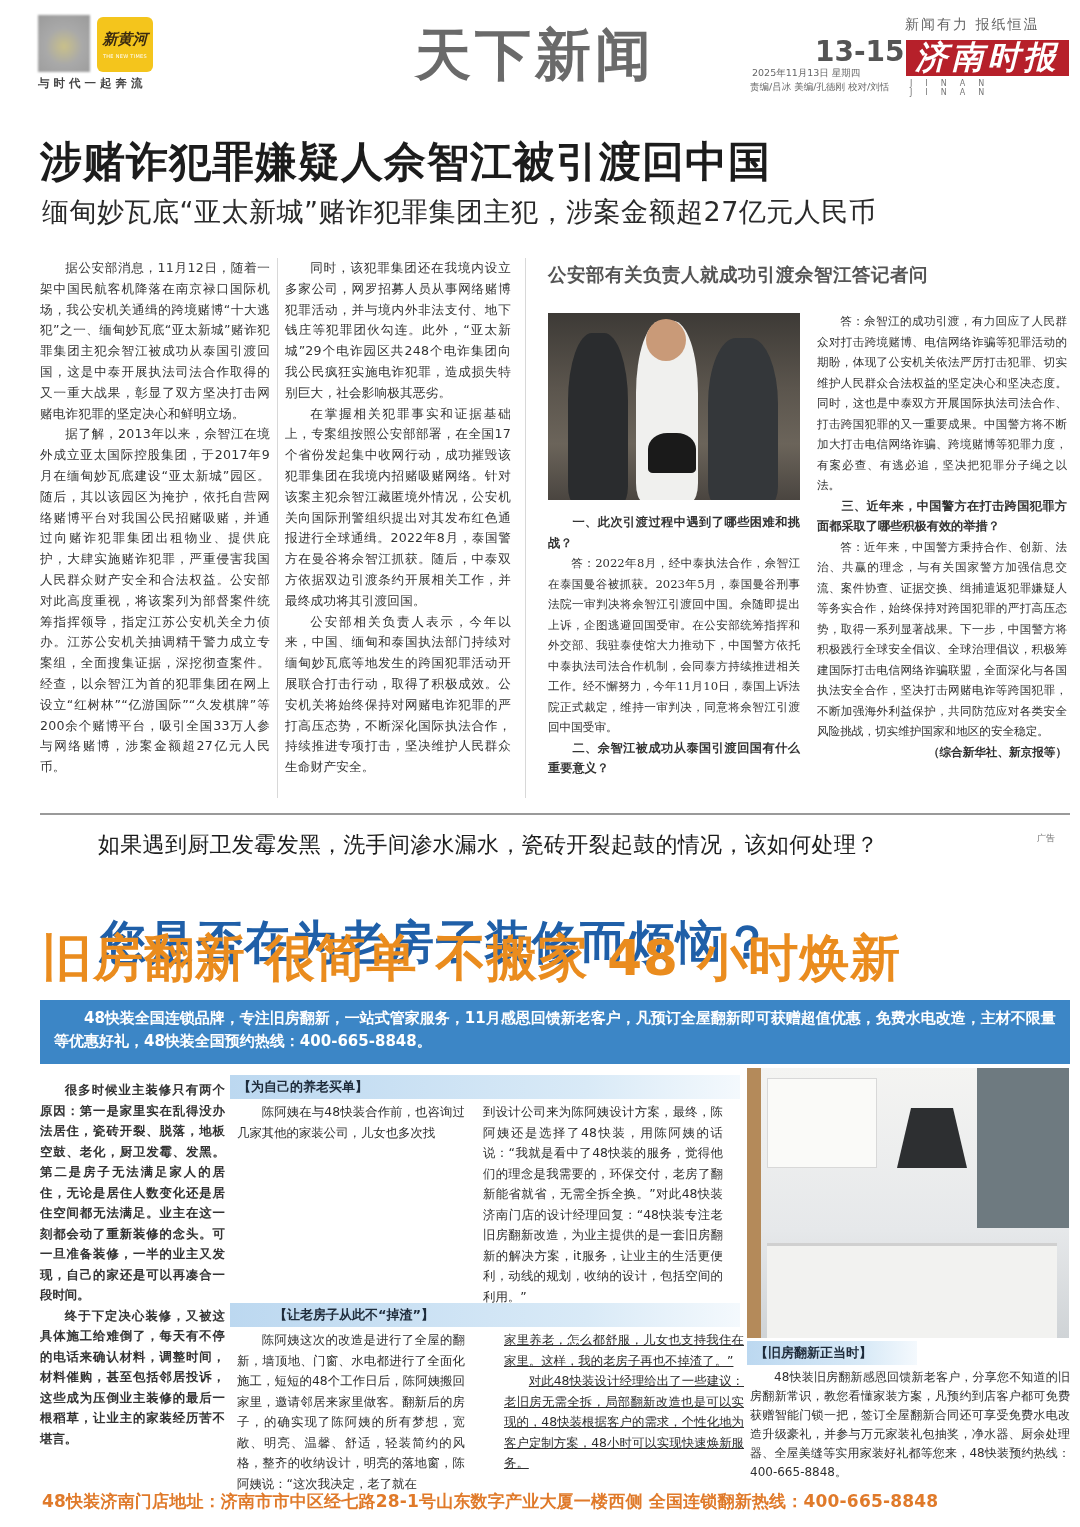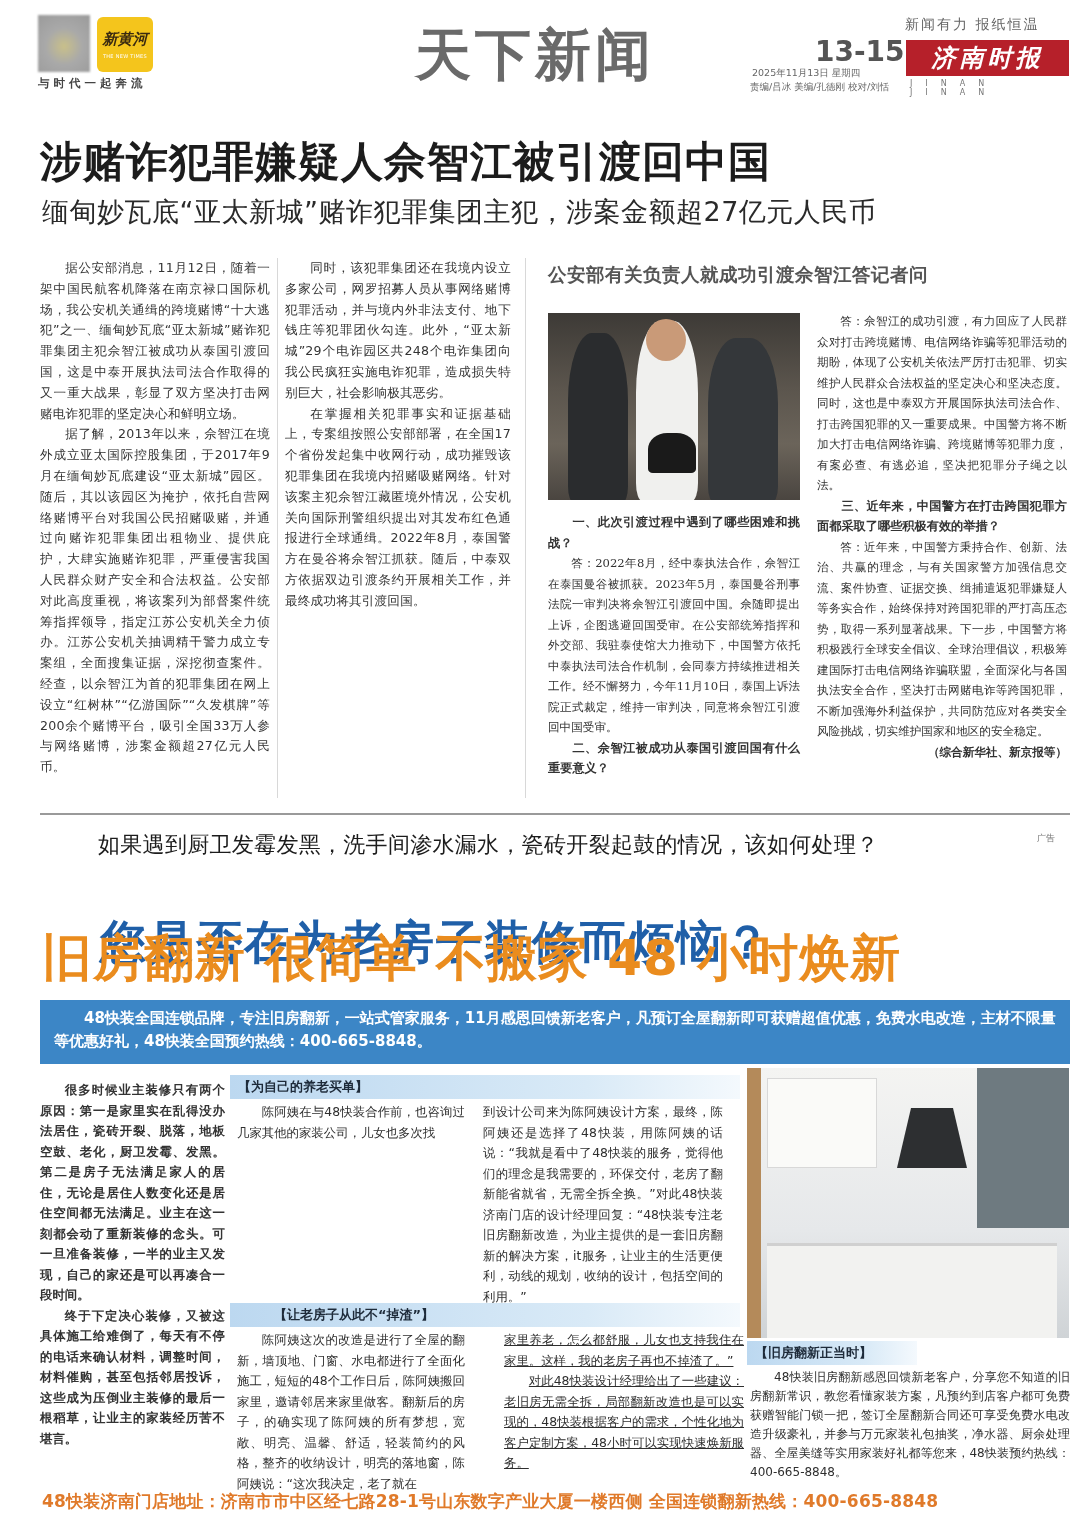--- a/index.html
+++ b/index.html
@@ -11,21 +11,21 @@
   .logo-blur { left: 38px; top: 15px; width: 52px; height: 57px; background: radial-gradient(circle at 50% 55%, #c9c08a 0%, #a9a9a9 45%, #9a9a9a 100%); filter: blur(1px); }
   .logo-yellow { left: 97px; top: 17px; width: 56px; height: 55px; background: #f4c51c; border-radius: 6px; display:flex; flex-direction:column; align-items:center; justify-content:center; }
   .logo-yellow .cn { font-family: "DejaVu Serif", serif; font-size: 15px; font-weight: bold; color: #3a2a10; font-style: italic; }
   .logo-yellow .en { font-size: 5px; color: #fff; margin-top: 4px; letter-spacing: 0.3px; }
   .logo-slogan { left: 38px; top: 76px; font-size: 11.5px; letter-spacing: 4px; color: #444; font-weight: bold; text-align: right; }
   .section-title { left: 415px; top: 18px; font-size: 56px; font-weight: bold; color: #6a6a6a; letter-spacing: 4px; }
   .page-nums { left: 815px; top: 35px; font-size: 28px; font-weight: bold; color: #555; }
   .date-line { left: 752px; top: 67px; font-size: 9.5px; color: #666; }
   .staff-line { left: 750px; top: 81px; font-size: 9.5px; color: #666; }
   .motto { left: 905px; top: 16px; font-size: 14px; color: #666; letter-spacing: 2px; }
-  .brand-box { left: 906px; top: 40px; width: 163px; height: 36px; background: #b6202a; color: #fff; font-family: "DejaVu Serif", serif; font-size: 24px; font-weight: bold; display:flex; align-items:center; justify-content:center; letter-spacing: 4px; font-style: italic; }
+  .brand-box { left: 906px; top: 40px; width: 163px; height: 36px; background: #b6202a; color: #fff; font-family: "DejaVu Serif", serif; font-size: 32px; font-weight: bold; display:flex; align-items:center; justify-content:center; letter-spacing: 4px; font-style: italic; }
   .brand-en { left: 910px; top: 79px; font-size: 8px; letter-spacing: 13px; color: #777; }
 
   
   .headline { left: 40px; top: 134px; font-size: 42px; font-weight: bold; color: #1c1c1c; letter-spacing: 1px; }
   .subhead { left: 42px; top: 194px; font-size: 27px; color: #2a2a2a; letter-spacing: 0.5px; }
 
   .col { font-size: 12.6px; line-height: 20.8px; color: #333; text-align: justify; letter-spacing: 0.2px; }
   .col p { text-indent: 2em; }
   .col1 { left: 40px; top: 258px; width: 230px; }
   .col2 { left: 285px; top: 258px; width: 226px; }
@@ -90,20 +90,21 @@
 <div class="abs subhead">缅甸妙瓦底“亚太新城”赌诈犯罪集团主犯，涉案金额超27亿元人民币</div>
 
 <div class="abs col col1">
   <p>据公安部消息，11月12日，随着一架中国民航客机降落在南京禄口国际机场，我公安机关通缉的跨境赌博“十大逃犯”之一、缅甸妙瓦底“亚太新城”赌诈犯罪集团主犯佘智江被成功从泰国引渡回国，这是中泰开展执法司法合作取得的又一重大战果，彰显了双方坚决打击网赌电诈犯罪的坚定决心和鲜明立场。</p>
   <p>据了解，2013年以来，佘智江在境外成立亚太国际控股集团，于2017年9月在缅甸妙瓦底建设“亚太新城”园区。随后，其以该园区为掩护，依托自营网络赌博平台对我国公民招赌吸赌，并通过向赌诈犯罪集团出租物业、提供庇护，大肆实施赌诈犯罪，严重侵害我国人民群众财产安全和合法权益。公安部对此高度重视，将该案列为部督案件统筹指挥领导，指定江苏公安机关全力侦办。江苏公安机关抽调精干警力成立专案组，全面搜集证据，深挖彻查案件。经查，以佘智江为首的犯罪集团在网上设立“红树林”“亿游国际”“久发棋牌”等200余个赌博平台，吸引全国33万人参与网络赌博，涉案金额超27亿元人民币。</p>
 </div>
 <div class="abs vrule"></div>
 <div class="abs col col2">
   <p>同时，该犯罪集团还在我境内设立多家公司，网罗招募人员从事网络赌博犯罪活动，并与境内外非法支付、地下钱庄等犯罪团伙勾连。此外，“亚太新城”29个电诈园区共248个电诈集团向我公民疯狂实施电诈犯罪，造成损失特别巨大，社会影响极其恶劣。</p>
   <p>在掌握相关犯罪事实和证据基础上，专案组按照公安部部署，在全国17个省份发起集中收网行动，成功摧毁该犯罪集团在我境内招赌吸赌网络。针对该案主犯佘智江藏匿境外情况，公安机关向国际刑警组织提出对其发布红色通报进行全球通缉。2022年8月，泰国警方在曼谷将佘智江抓获。随后，中泰双方依据双边引渡条约开展相关工作，并最终成功将其引渡回国。</p>
+  <p>公安部相关负责人表示，今年以来，中国、缅甸和泰国执法部门持续对缅甸妙瓦底等地发生的跨国犯罪活动开展联合打击行动，取得了积极成效。公安机关将始终保持对网赌电诈犯罪的严打高压态势，不断深化国际执法合作，持续推进专项打击，坚决维护人民群众生命财产安全。</p>
 </div>
 <div class="abs vrule2"></div>
 
 <div class="abs qa-title">公安部有关负责人就成功引渡佘智江答记者问</div>
 <div class="abs photo">
   <div class="figure" style="left:20px;top:20px;width:60px;height:170px;background:#2a2c2e;"></div>
   <div class="figure" style="left:88px;top:8px;width:62px;height:180px;background:#f0f0ee;"></div>
   <div class="figure" style="left:98px;top:6px;width:40px;height:42px;background:#c99a78;border-radius:50%;"></div>
   <div class="figure" style="left:100px;top:120px;width:48px;height:40px;background:#1a1a1a;"></div>
   <div class="figure" style="left:160px;top:25px;width:70px;height:165px;background:#34373a;"></div>

